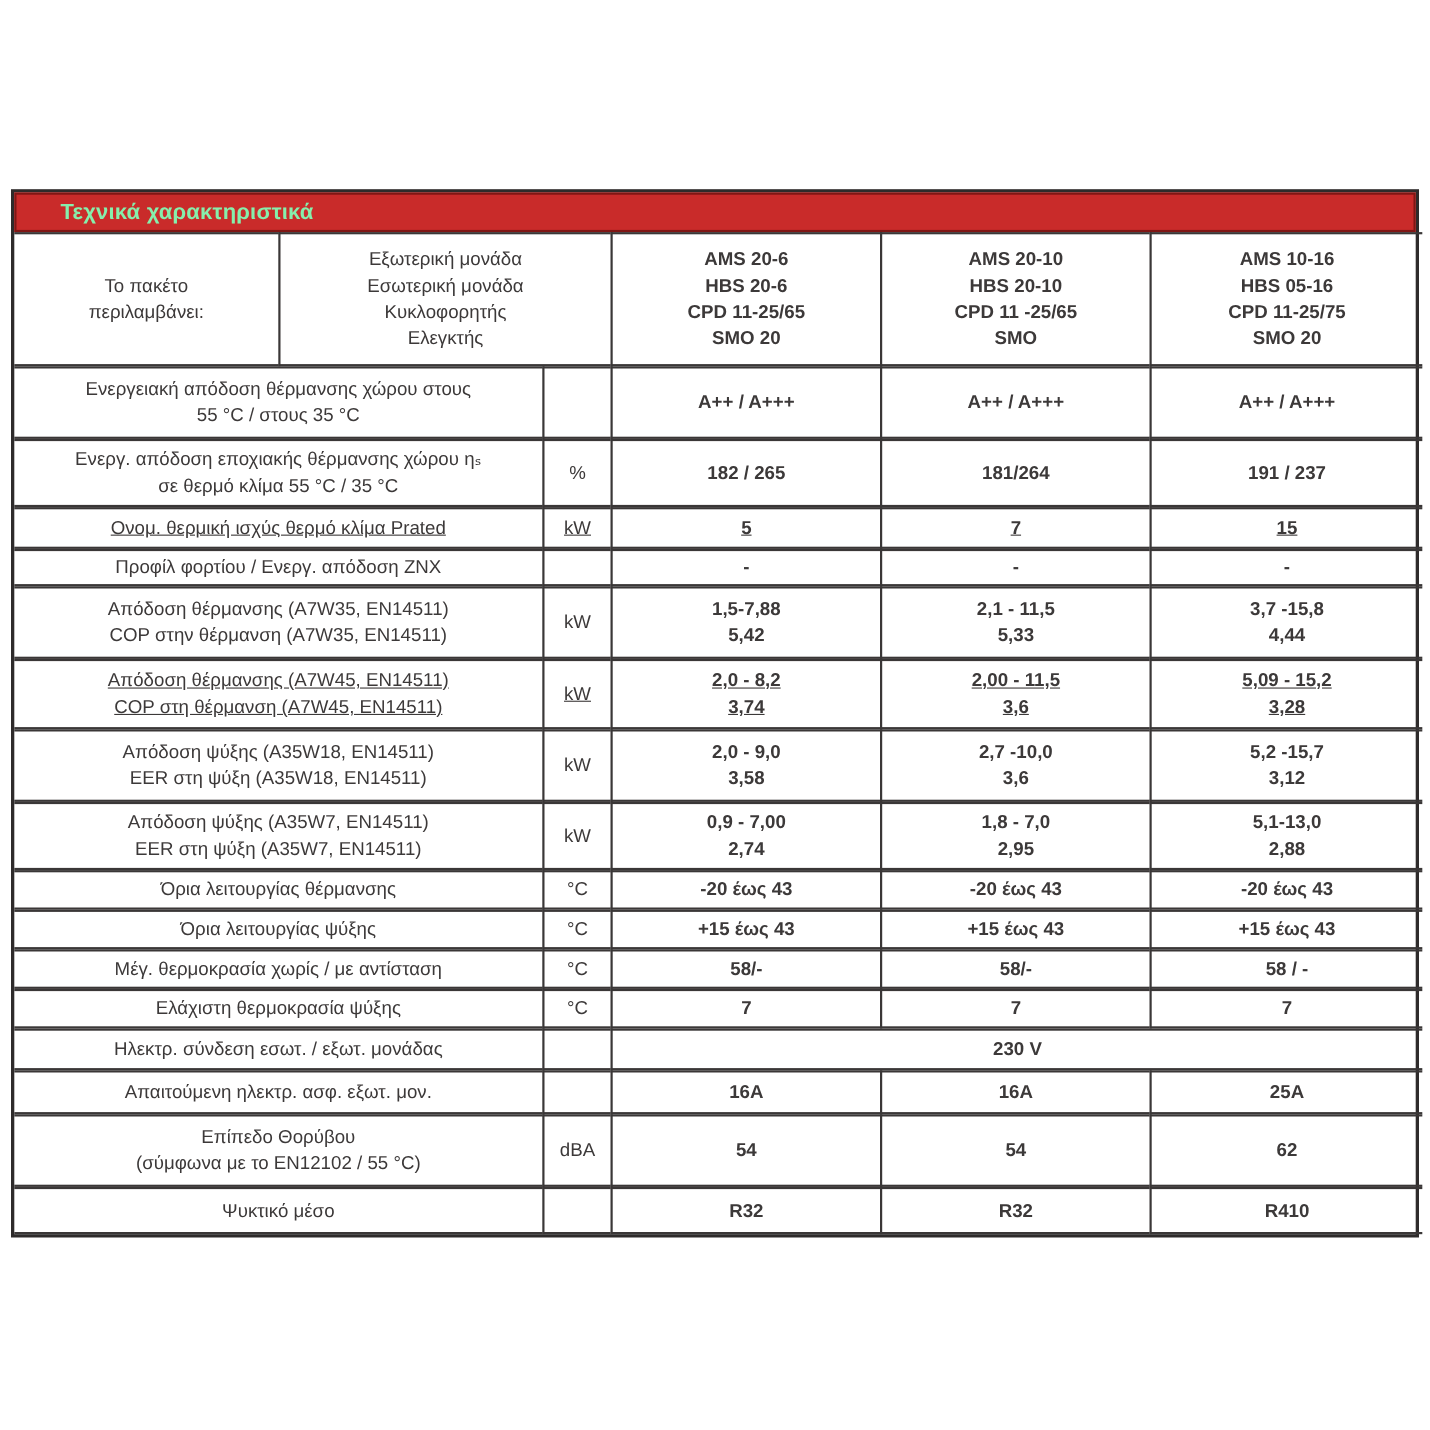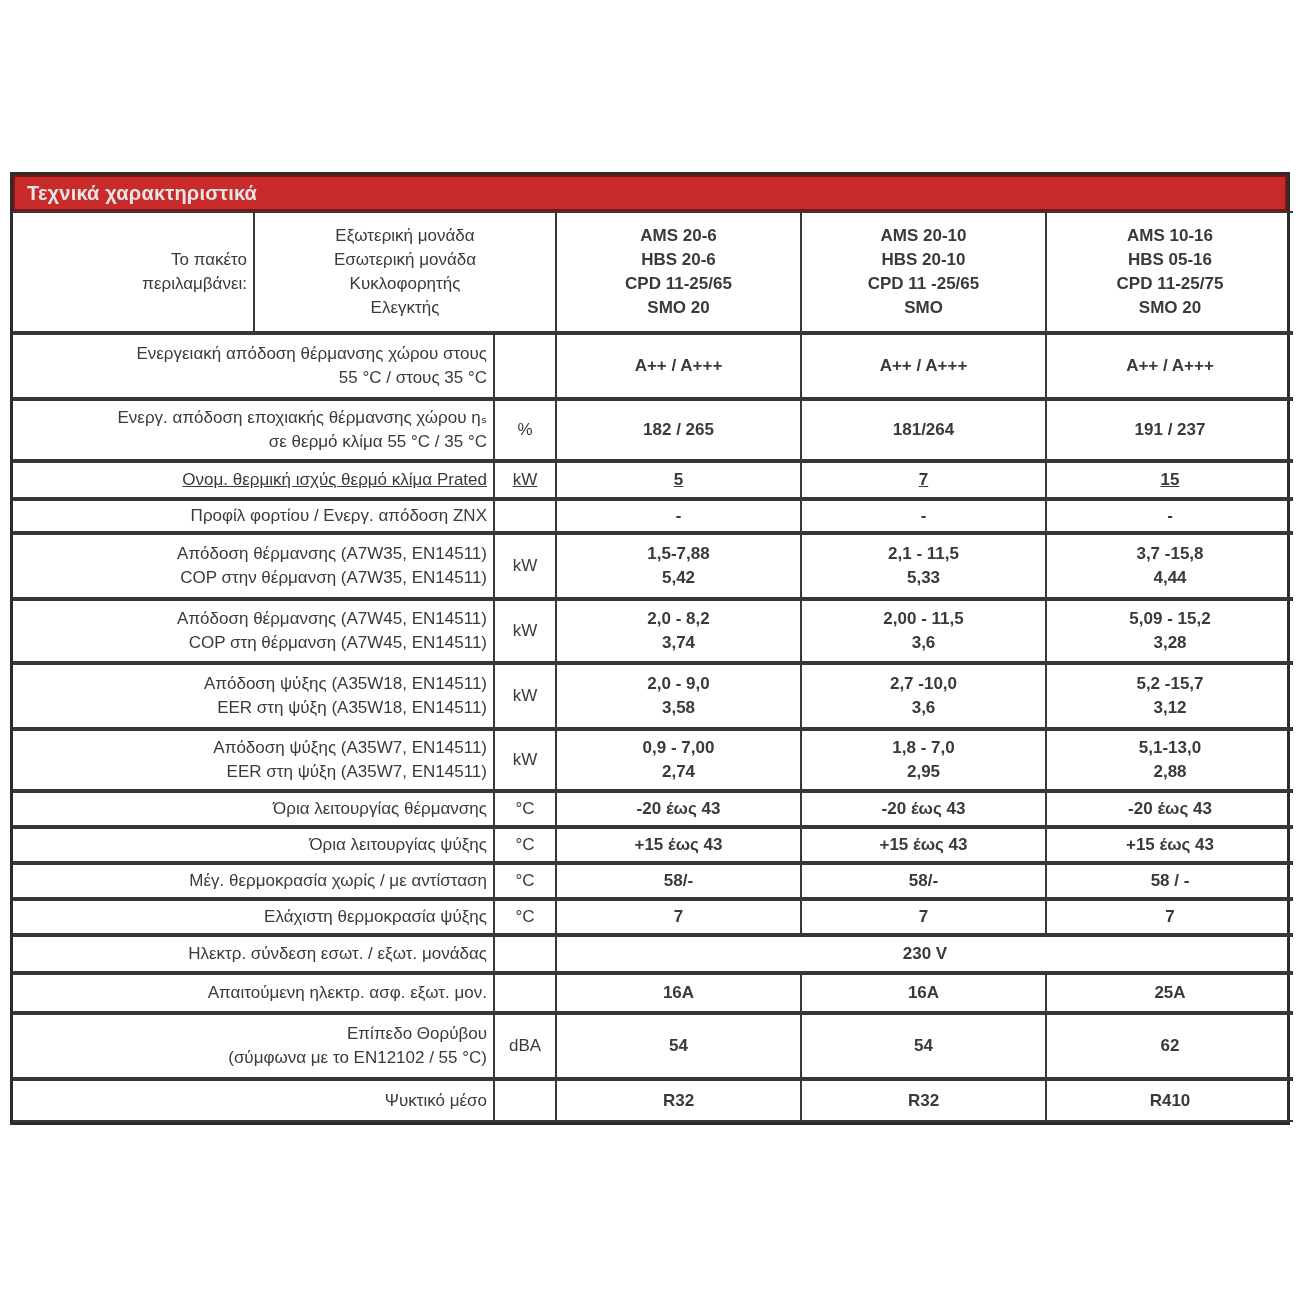--- a/index.html
+++ b/index.html
@@ -24,41 +24,41 @@
   }
   .titlebar{
     height:36px;
     background:var(--header-bg);
     border:2px solid var(--header-border);
     box-sizing:border-box;
     display:flex;align-items:center;
     padding-left:12px;
   }
   .titlebar .title{
-    color:#e5e5e5;font-weight:bold;font-size:20px;letter-spacing:0.2px;
+    color:#86efac;font-weight:bold;font-size:20px;letter-spacing:0.2px;margin-left:28px;
   }
   table.spec{
     width:100%;
     border-collapse:separate;border-spacing:0;
     table-layout:fixed;
   }
   table.spec td{
     box-sizing:border-box;
     border:0 solid var(--grid);
     border-top-width:2px;
     border-bottom-width:2px;
     font-size:17px;
     line-height:1.4;
     vertical-align:middle;
     white-space:pre-line;
     padding:2px 6px;
     overflow:hidden;
   }
   table.spec td + td{border-left-width:2px;}
-  td.label{text-align:right;padding-left:12px;padding-right:10px;}
+  td.label{text-align:center;padding-left:12px;padding-right:10px;}
   td.center{text-align:center;}
   td.comp{line-height:1.6;}
   td.model{font-weight:bold;line-height:1.6;}
   td.value{font-weight:bold;line-height:1.55;}
   td.unit{font-weight:normal;}
 </style>
 </head>
 <body>
 
 <div class="canvas">
@@ -130,21 +130,21 @@
             <td class="label" colspan="2">Απόδοση θέρμανσης (A7W35, EN14511)
 COP στην θέρμανση (A7W35, EN14511)</td>
             <td class="center unit">kW</td>
             <td class="center value">1,5-7,88
 5,42</td>
             <td class="center value">2,1 - 11,5
 5,33</td>
             <td class="center value">3,7 -15,8
 4,44</td>
           </tr>
-          <tr style="height: 64px;">
+          <tr style="height: 64px; text-decoration: underline;">
             <td class="label" colspan="2">Απόδοση θέρμανσης (A7W45, EN14511)
 COP στη θέρμανση (A7W45, EN14511)</td>
             <td class="center unit">kW</td>
             <td class="center value">2,0 - 8,2
 3,74</td>
             <td class="center value">2,00 - 11,5
 3,6</td>
             <td class="center value">5,09 - 15,2
 3,28</td>
           </tr>

